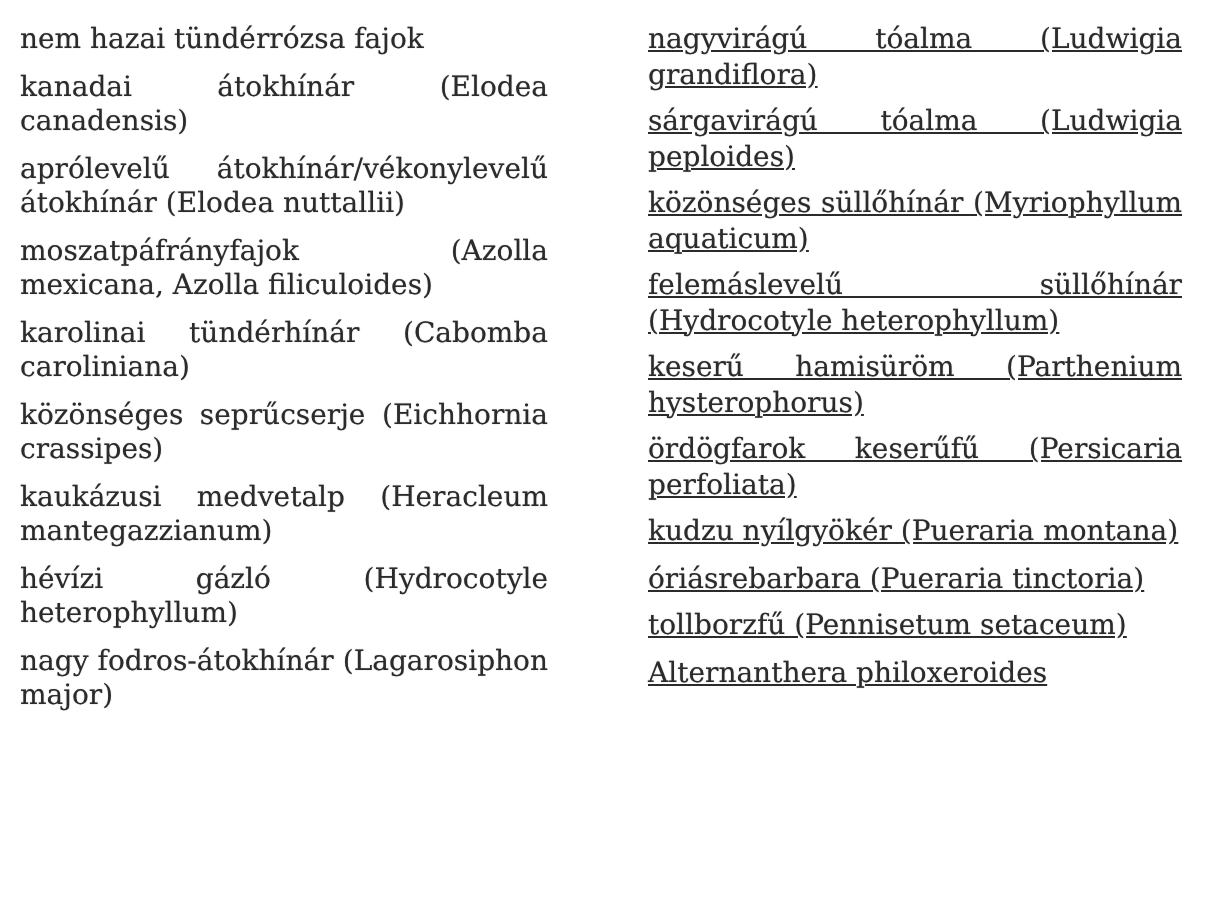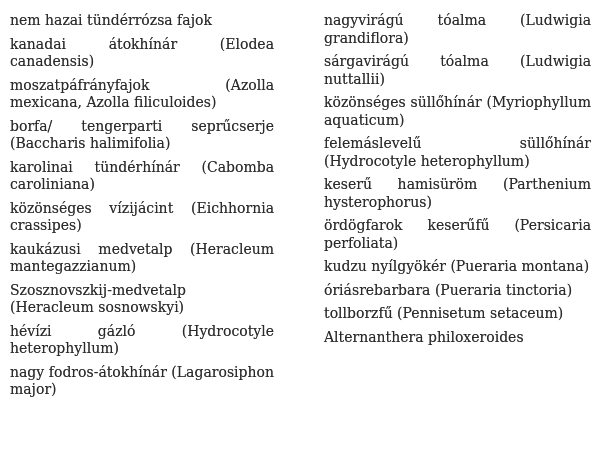--- a/index.html
+++ b/index.html
@@ -19,49 +19,48 @@
     font-family: "DejaVu Serif", "Liberation Serif", serif;
     font-size: 14px;
     line-height: 17.5px;
     color: #2b2b2b;
     overflow: hidden;
   }
   .col {
     box-sizing: border-box;
   }
   .col-left  { width: 264px; }
-  .col-right { width: 267px; }
+  .col-right { width: 267px; text-decoration: underline; }
   .entry {
     margin: 0 0 6px 0;
     text-align: justify;
     text-justify: inter-word;
     hyphens: none;
     
     text-shadow: 0 0 0.5px rgba(43,43,43,0.55);
   }
 </style>
 </head>
 <body>
 
 <div class="page">
   <div class="col col-left">
     <p class="entry">nem hazai tündérrózsa fajok</p>
     <p class="entry">kanadai átokhínár (Elodea canadensis)</p>
+    <p class="entry">aprólevelű átokhínár/vékonylevelű átokhínár (Elodea nuttallii)</p>
     <p class="entry">moszatpáfrányfajok (Azolla mexicana, Azolla filiculoides)</p>
-    <p class="entry">borfa/ tengerparti seprűcserje (Baccharis halimifolia)</p>
     <p class="entry">karolinai tündérhínár (Cabomba caroliniana)</p>
-    <p class="entry">közönséges vízijácint (Eichhornia crassipes)</p>
+    <p class="entry">közönséges seprűcserje (Eichhornia crassipes)</p>
     <p class="entry">kaukázusi medvetalp (Heracleum mantegazzianum)</p>
-    <p class="entry">Szosznovszkij-medvetalp (Heracleum sosnowskyi)</p>
     <p class="entry">hévízi gázló (Hydrocotyle heterophyllum)</p>
     <p class="entry">nagy fodros-átokhínár (Lagarosiphon major)</p>
   </div>
   <div class="col col-right">
     <p class="entry">nagyvirágú tóalma (Ludwigia grandiflora)</p>
-    <p class="entry">sárgavirágú tóalma (Ludwigia nuttallii)</p>
+    <p class="entry">sárgavirágú tóalma (Ludwigia peploides)</p>
     <p class="entry">közönséges süllőhínár (Myriophyllum aquaticum)</p>
     <p class="entry">felemáslevelű süllőhínár (Hydrocotyle heterophyllum)</p>
     <p class="entry">keserű hamisüröm (Parthenium hysterophorus)</p>
     <p class="entry">ördögfarok keserűfű (Persicaria perfoliata)</p>
     <p class="entry">kudzu nyílgyökér (Pueraria montana)</p>
     <p class="entry">óriásrebarbara (Pueraria tinctoria)</p>
     <p class="entry">tollborzfű (Pennisetum setaceum)</p>
     <p class="entry">Alternanthera philoxeroides</p>
   </div>
 </div>

